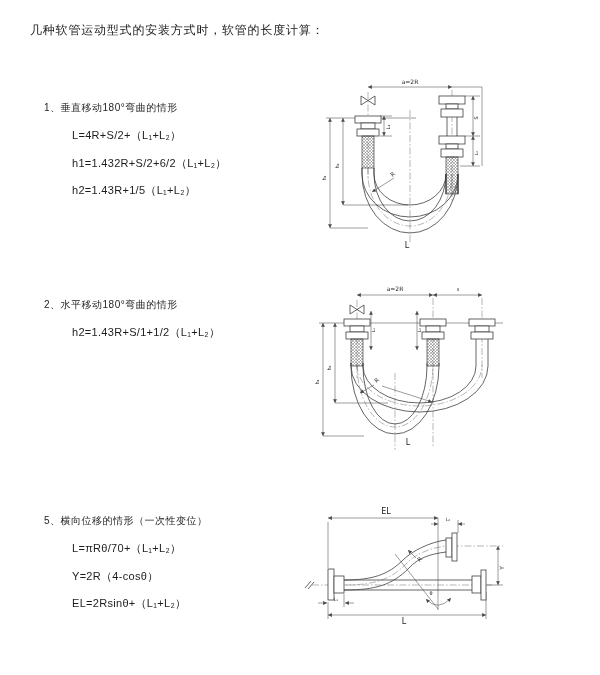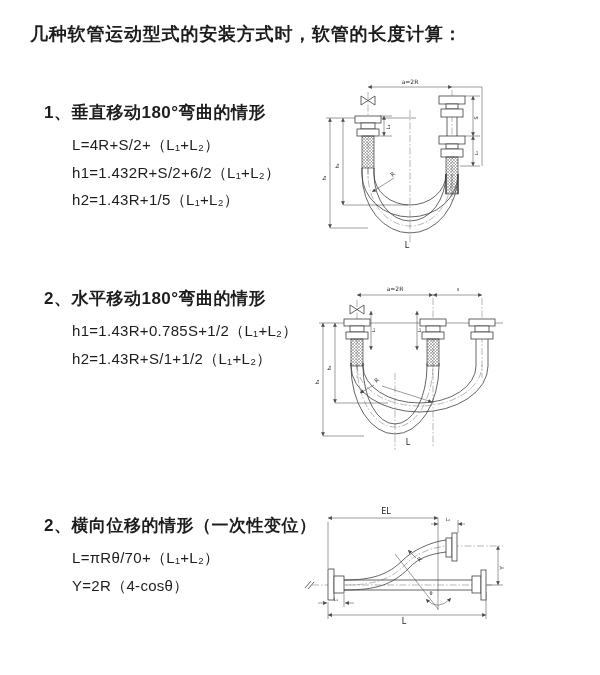--- a/index.html
+++ b/index.html
@@ -3,26 +3,26 @@
 <meta charset="utf-8">
 <style>
   html,body { margin:0; padding:0; background:#fff; }
   .page {
     position:relative; width:600px; height:675px; background:#ffffff;
     font-family:"Liberation Sans","DejaVu Sans",sans-serif; color:#1d1d1d;
     overflow:hidden;
   }
   .title {
     position:absolute; left:30px; top:22px;
-    font-size:18px; font-weight:bold; letter-spacing:0.8px;
+    font-size:12px; font-weight:normal; letter-spacing:0.8px;
   }
   .sec { position:absolute; left:44px; }
-  .sec-heading { font-size:17px; font-weight:bold; letter-spacing:0.5px; }
+  .sec-heading { font-size:10px; font-weight:normal; letter-spacing:0.5px; }
   .formulas { margin:7px 0 0 28px; }
-  .formula { font-size:15px; line-height:27.5px; letter-spacing:0.3px; white-space:nowrap; }
+  .formula { font-size:11px; line-height:27.5px; letter-spacing:0.3px; white-space:nowrap; }
   .diagram { position:absolute; }
   
   .ln  { stroke:#3f3f3f; stroke-width:0.8; fill:none; }
   .fit { fill:#ffffff; stroke:#3f3f3f; stroke-width:0.8; }
   .brd { stroke:#3f3f3f; stroke-width:0.7; }
   .dim { stroke:#4a4a4a; stroke-width:0.55; fill:none; }
   .cl  { stroke:#6e6e6e; stroke-width:0.5; fill:none; stroke-dasharray:7 2 1.5 2; }
   .lbl { fill:#242424; font-size:6px; text-anchor:middle; font-family:"DejaVu Sans","Liberation Sans",sans-serif; }
   .lbl.big { font-size:8px; }
   .lbl.sm  { font-size:5px; }
@@ -114,24 +114,23 @@
     <text class="lbl" x="100" y="14">a=2R</text>
     <text class="lbl sm" transform="translate(80,57) rotate(-90)">L₁</text>
     <text class="lbl sm" transform="translate(16,108) rotate(-90)">h₁</text>
     <text class="lbl sm" transform="translate(29,96) rotate(-90)">h₂</text>
     <text class="lbl sm" transform="translate(168,48) rotate(-90)">S</text>
     <text class="lbl xs" transform="translate(168,83) rotate(-90)">L₂</text>
     <text class="lbl" transform="translate(84,106) rotate(-40)">R</text>
     <text class="lbl big" x="97" y="178">L</text>
   </svg>
 
-  <div class="sec" style="top:287px;">
+  <div class="sec" style="top:298px;">
     <div class="sec-heading">2、水平移动180°弯曲的情形</div>
     <div class="formulas">
-      <div class="formula">h1=1.43R+0.785S+1/2（L₁+L₂）</div>
       <div class="formula">h2=1.43R+S/1+1/2（L₁+L₂）</div>
     </div>
   </div>
 
   <svg class="diagram" style="left:308px; top:278px;" width="210" height="180" viewBox="0 0 210 180">
     <defs>
       <marker id="ar2" viewBox="0 0 10 10" refX="10" refY="5" markerWidth="7" markerHeight="7" orient="auto-start-reverse">
         <path d="M0,0 L10,5 L0,10 z" fill="#4a4a4a"></path>
       </marker>
       <pattern id="br2" width="3" height="3" patternUnits="userSpaceOnUse">
@@ -197,24 +196,25 @@
     <text class="lbl sm" x="150" y="13">s</text>
     <text class="lbl xs" transform="translate(67,52) rotate(-90)">L₁</text>
     <text class="lbl xs" transform="translate(113,52) rotate(-90)">L₂</text>
     <text class="lbl sm" transform="translate(11,104) rotate(-90)">h₁</text>
     <text class="lbl sm" transform="translate(23,90) rotate(-90)">h₂</text>
     <text class="lbl" transform="translate(70,104) rotate(-40)">R</text>
     <text class="lbl big" x="100" y="167">L</text>
   </svg>
 
   <div class="sec" style="top:514px;">
-    <div class="sec-heading">2、横向位移的情形（一次性变位）</div>
+    <div class="sec-heading">5、横向位移的情形（一次性变位）</div>
     <div class="formulas">
       <div class="formula">L=πRθ/70+（L₁+L₂）</div>
       <div class="formula">Y=2R（4-cosθ）</div>
+      <div class="formula">EL=2Rsinθ+（L₁+L₂）</div>
     </div>
   </div>
 
   <svg class="diagram" style="left:300px; top:498px;" width="215" height="155" viewBox="0 0 215 155">
     <defs>
       <marker id="ar3" viewBox="0 0 10 10" refX="10" refY="5" markerWidth="7" markerHeight="7" orient="auto-start-reverse">
         <path d="M0,0 L10,5 L0,10 z" fill="#4a4a4a"></path>
       </marker>
     </defs>
 

